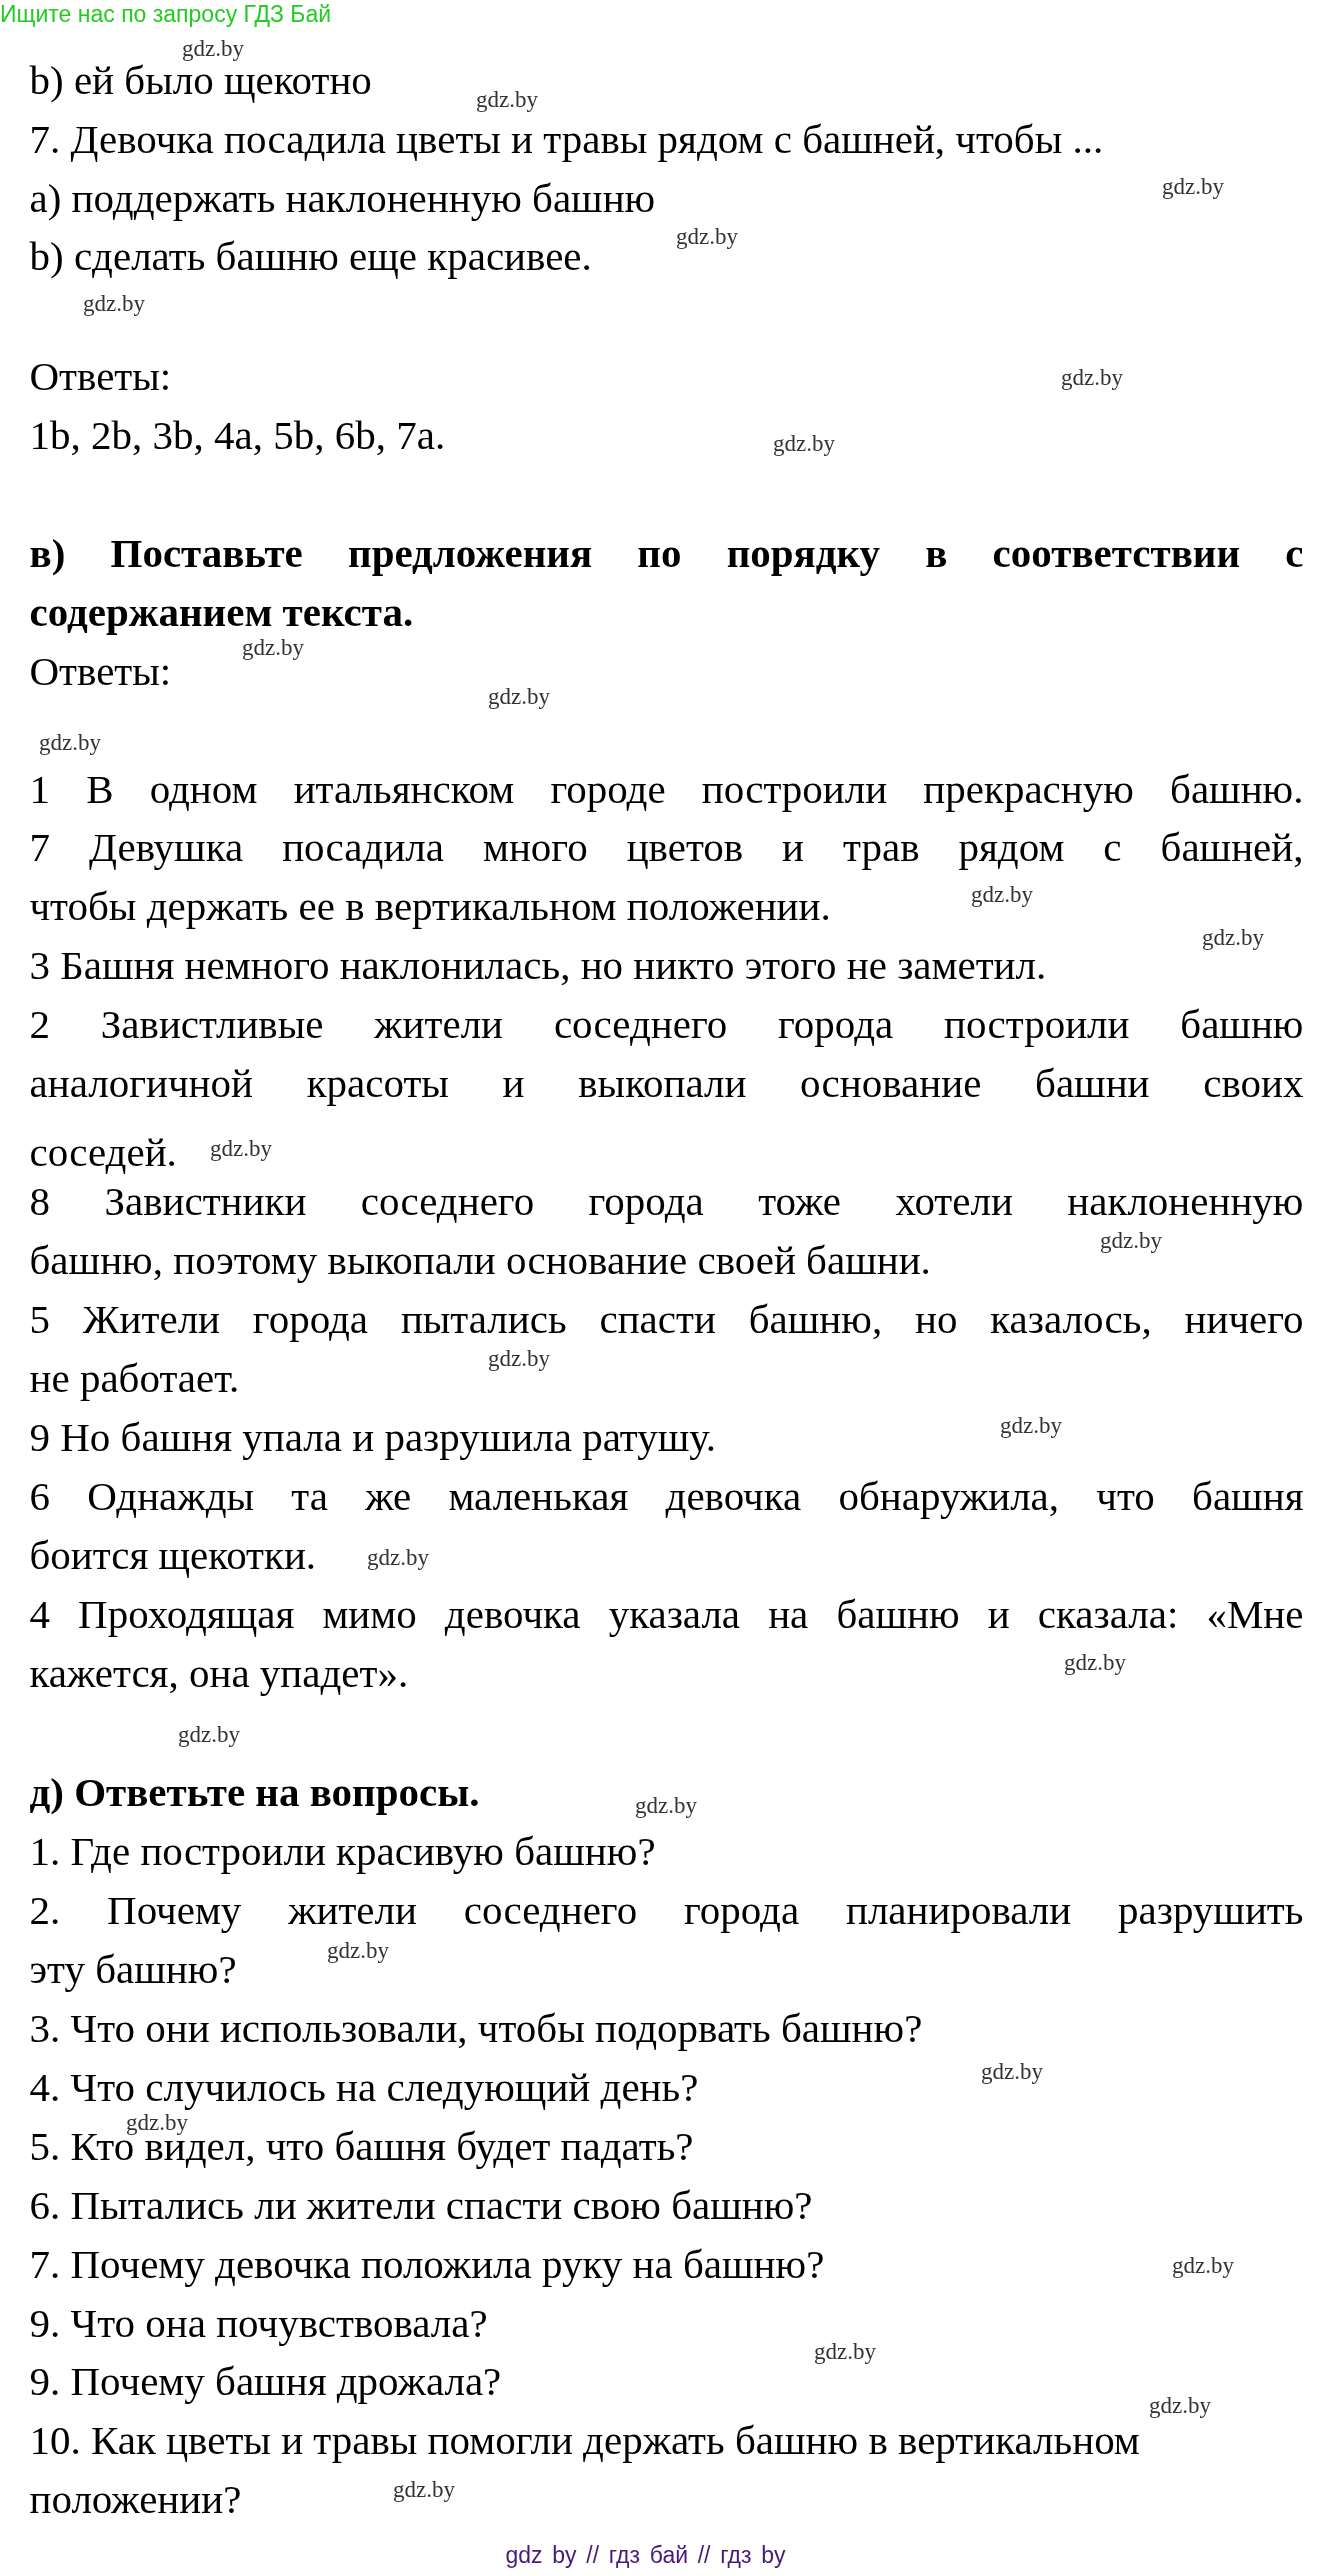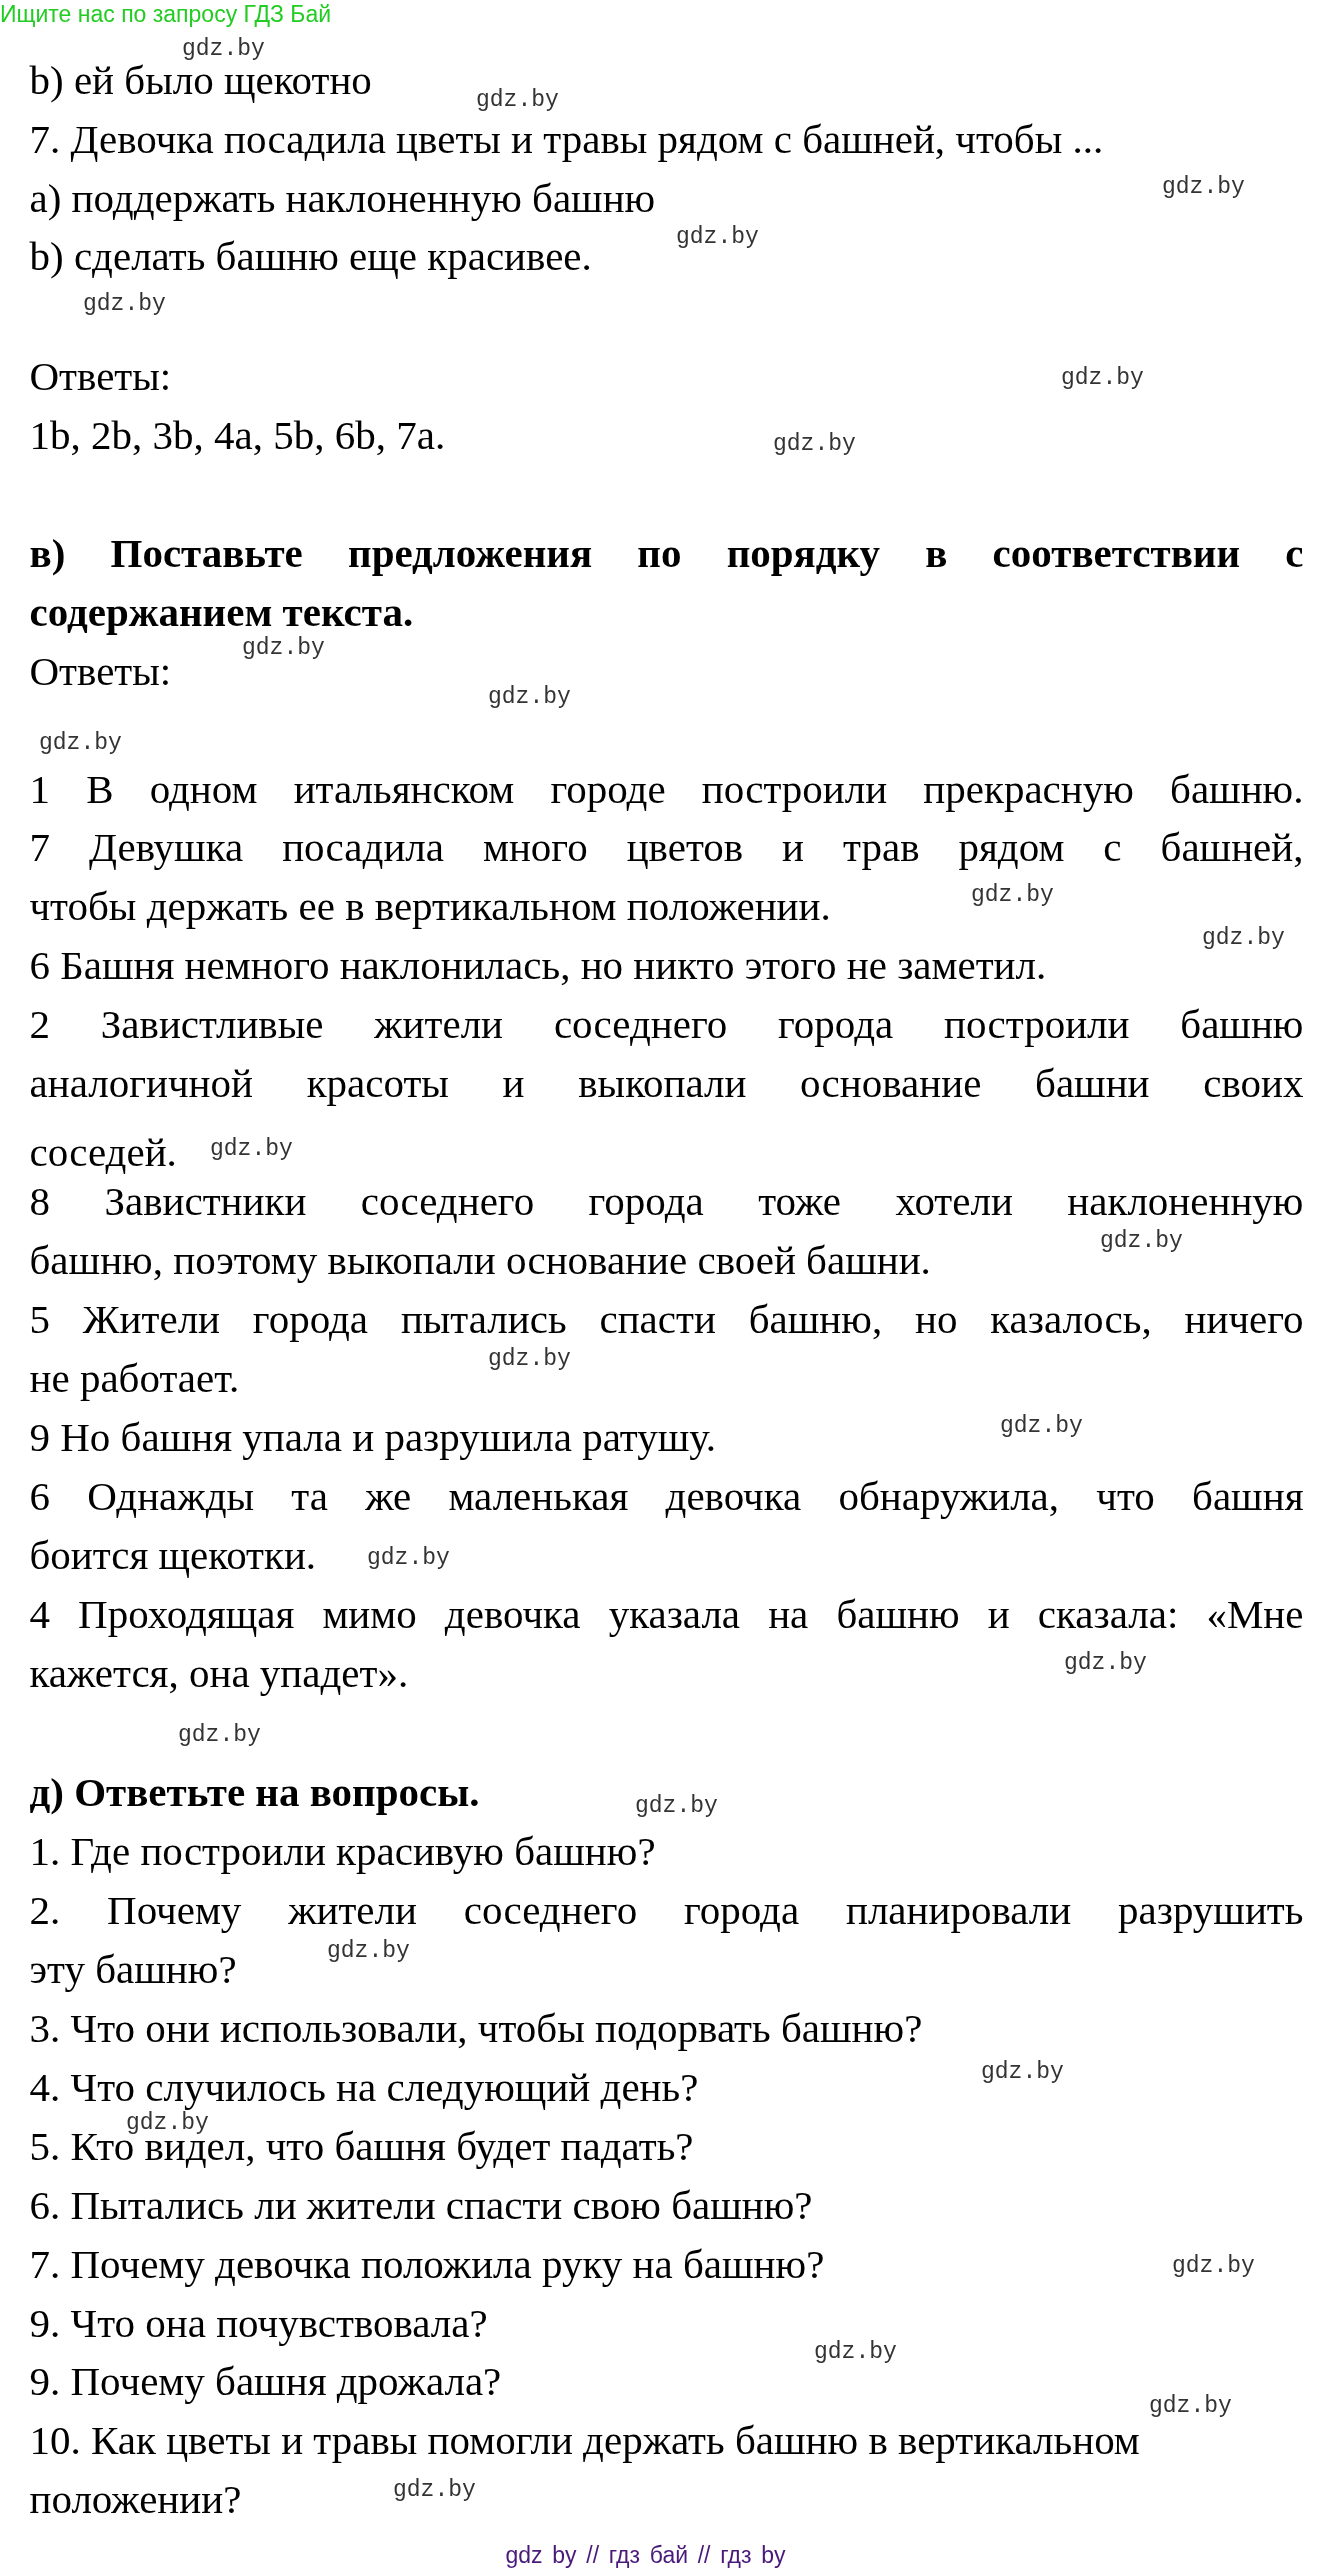--- a/index.html
+++ b/index.html
@@ -18,21 +18,21 @@
     position: absolute; left: 29.5px;
     font-family: "Liberation Serif", serif; font-size: 41px; line-height: 49px;
     color: #000000; white-space: nowrap;
   }
   .just {
     width: 1274px; text-align: justify; text-align-last: justify; white-space: normal;
   }
   .bold { font-weight: bold; }
   .wm {
     position: absolute;
-    font-family: Liberation Mono, monospace; font-size: 23px; line-height: 26px;
+    font-family: Liberation Serif, serif; font-size: 23px; line-height: 26px;
     color: #333333;
   }
 </style>
 </head>
 <body>
 
 <div class="header">Ищите нас по запросу ГДЗ Бай</div>
 
 <div class="line" style="top:56px">b) ей было щекотно</div>
 <div class="line" style="top:115px">7. Девочка посадила цветы и травы рядом с башней, чтобы ...</div>
@@ -41,21 +41,21 @@
 <div class="line" style="top:352px">Ответы:</div>
 <div class="line" style="top:411px">1b, 2b, 3b, 4a, 5b, 6b, 7a.</div>
 
 <div class="line bold just" style="top:529px">в) Поставьте предложения по порядку в соответствии с</div>
 <div class="line bold" style="top:588px">содержанием текста.</div>
 <div class="line" style="top:647px">Ответы:</div>
 
 <div class="line just" style="top:765px">1 В одном итальянском городе построили прекрасную башню.</div>
 <div class="line just" style="top:823px">7 Девушка посадила много цветов и трав рядом с башней,</div>
 <div class="line" style="top:882px">чтобы держать ее в вертикальном положении.</div>
-<div class="line" style="top:941px">6 Башня немного наклонилась, но никто этого не заметил.</div>
+<div class="line" style="top:941px">3 Башня немного наклонилась, но никто этого не заметил.</div>
 <div class="line just" style="top:1000px">2 Завистливые жители соседнего города построили башню</div>
 <div class="line just" style="top:1059px">аналогичной красоты и выкопали основание башни своих</div>
 <div class="line" style="top:1128px">соседей.</div>
 <div class="line just" style="top:1177px">8 Завистники соседнего города тоже хотели наклоненную</div>
 <div class="line" style="top:1236px">башню, поэтому выкопали основание своей башни.</div>
 <div class="line just" style="top:1295px">5 Жители города пытались спасти башню, но казалось, ничего</div>
 <div class="line" style="top:1354px">не работает.</div>
 <div class="line" style="top:1413px">9 Но башня упала и разрушила ратушу.</div>
 <div class="line just" style="top:1472px">6 Однажды та же маленькая девочка обнаружила, что башня</div>
 <div class="line" style="top:1531px">боится щекотки.</div>

